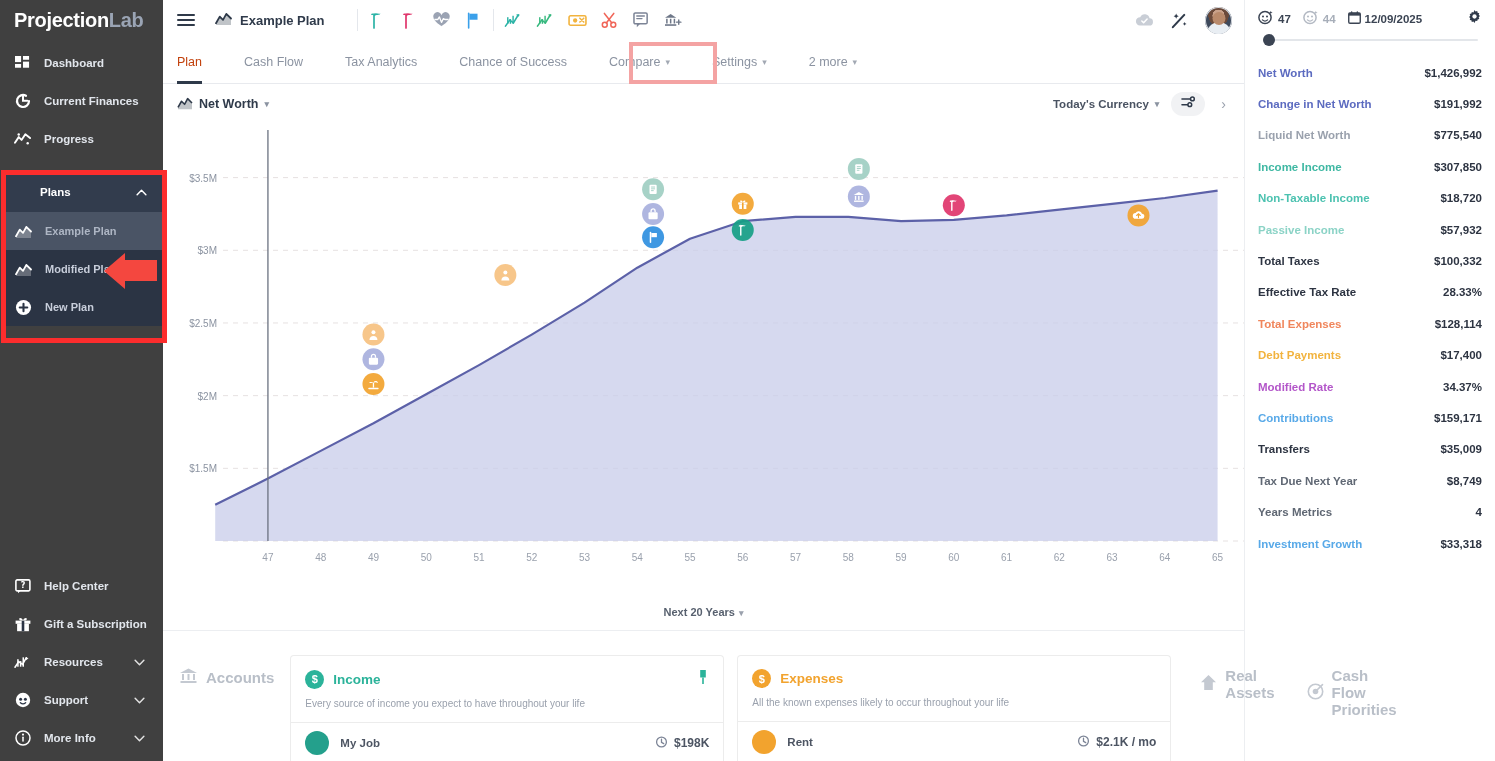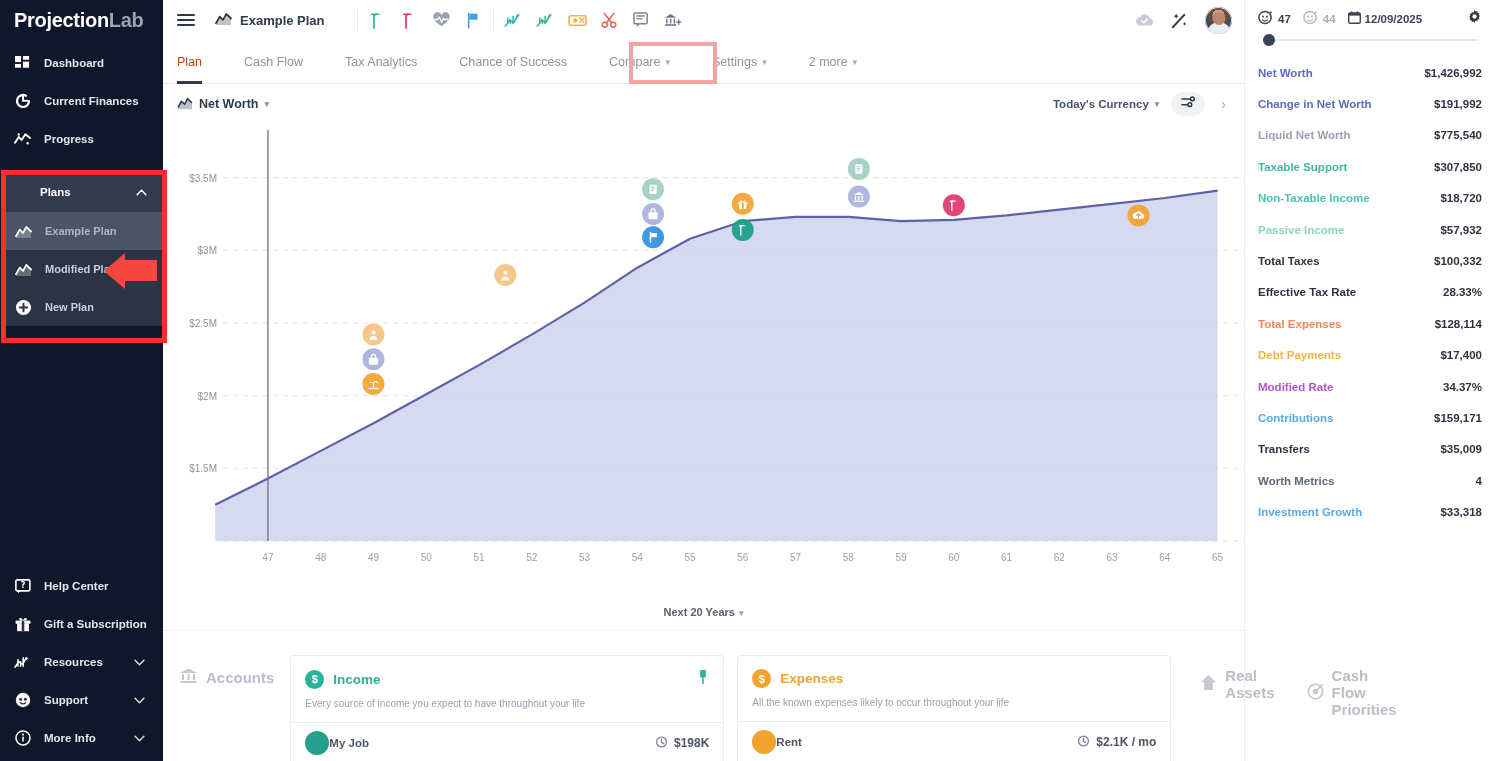--- a/index.html
+++ b/index.html
@@ -7,21 +7,21 @@
     width: 1495px; height: 761px;
     overflow: hidden;
     font-family: "Liberation Sans", sans-serif;
     background: #ffffff;
   }
   .app { position: relative; width: 1495px; height: 761px; display: flex; }
 
   
   .sidebar {
     width: 163px; height: 761px;
-    background: #0f172a;
+    background: #404040;
     flex: 0 0 163px;
     position: relative;
     color: #ffffff;
   }
   .brand {
     height: 40px; display: flex; align-items: center;
     padding-left: 14px; font-size: 20px; font-weight: 700;
     letter-spacing: -0.3px;
   }
   .brand .b1 { color: #ffffff; }
@@ -176,21 +176,21 @@
     border: 1px solid #ececec; border-bottom:none;
     border-radius: 4px 4px 0 0; background:#fff;
     margin-right: 13px; position:relative;
   }
   .b-card-head { display:flex; align-items:center; gap:9px; padding: 13px 14px 0 14px;}
   .b-badge { width:19px; height:19px; border-radius:50%; display:flex; align-items:center; justify-content:center; color:#fff; font-size:11px; font-weight:700;}
   .b-title { font-size:13.5px; font-weight:700; }
   .b-pin { margin-left:auto; }
   .b-sub { font-size:10px; color:#9aa1ad; padding: 9px 14px 0 14px; }
   .b-sep { border-top:1px solid #ececec; margin-top: 13px; }
-  .b-item { display:flex; align-items:center; padding: 8px 14px 0 14px;}
+  .b-item { display:flex; align-items:center; gap:11px; padding: 8px 14px 0 14px;}
   .b-dot { width:24px; height:24px; border-radius:50%; flex:0 0 24px;}
   .b-item-name { font-size:11.5px; font-weight:700; color:#4d5563; }
   .b-item-val { margin-left:auto; display:flex; align-items:center; gap:6px; font-size:12px; font-weight:700; color:#4d5563;}
 
   
   .right {
     width: 251px; flex: 0 0 251px; height: 761px;
     border-left: 1px solid #eceef1; background:#fff;
     padding: 0 13px;
   }
@@ -826,21 +826,21 @@
         </div>
         <div class="r-row">
           <span class="r-label" style="color: rgb(92, 107, 192);">Change in Net Worth</span>
           <span class="r-val">$191,992</span>
         </div>
         <div class="r-row">
           <span class="r-label" style="color: rgb(154, 161, 173);">Liquid Net Worth</span>
           <span class="r-val">$775,540</span>
         </div>
         <div class="r-row">
-          <span class="r-label" style="color: rgb(63, 184, 163);">Taxable Support</span>
+          <span class="r-label" style="color: rgb(63, 184, 163);">Income Income</span>
           <span class="r-val">$307,850</span>
         </div>
         <div class="r-row">
           <span class="r-label" style="color: rgb(76, 194, 176);">Non-Taxable Income</span>
           <span class="r-val">$18,720</span>
         </div>
         <div class="r-row">
           <span class="r-label" style="color: rgb(139, 211, 198);">Passive Income</span>
           <span class="r-val">$57,932</span>
         </div>
@@ -866,21 +866,25 @@
         </div>
         <div class="r-row">
           <span class="r-label" style="color: rgb(88, 169, 232);">Contributions</span>
           <span class="r-val">$159,171</span>
         </div>
         <div class="r-row">
           <span class="r-label" style="color: rgb(45, 52, 66);">Transfers</span>
           <span class="r-val">$35,009</span>
         </div>
         <div class="r-row">
-          <span class="r-label" style="color: rgb(96, 104, 116);">Worth Metrics</span>
+          <span class="r-label" style="color: rgb(96, 104, 116);">Tax Due Next Year</span>
+          <span class="r-val">$8,749</span>
+        </div>
+        <div class="r-row">
+          <span class="r-label" style="color: rgb(96, 104, 116);">Years Metrics</span>
           <span class="r-val">4</span>
         </div>
         <div class="r-row">
           <span class="r-label" style="color: rgb(88, 169, 232);">Investment Growth</span>
           <span class="r-val">$33,318</span>
         </div>
       </div>
   </div>
 
 </div>

